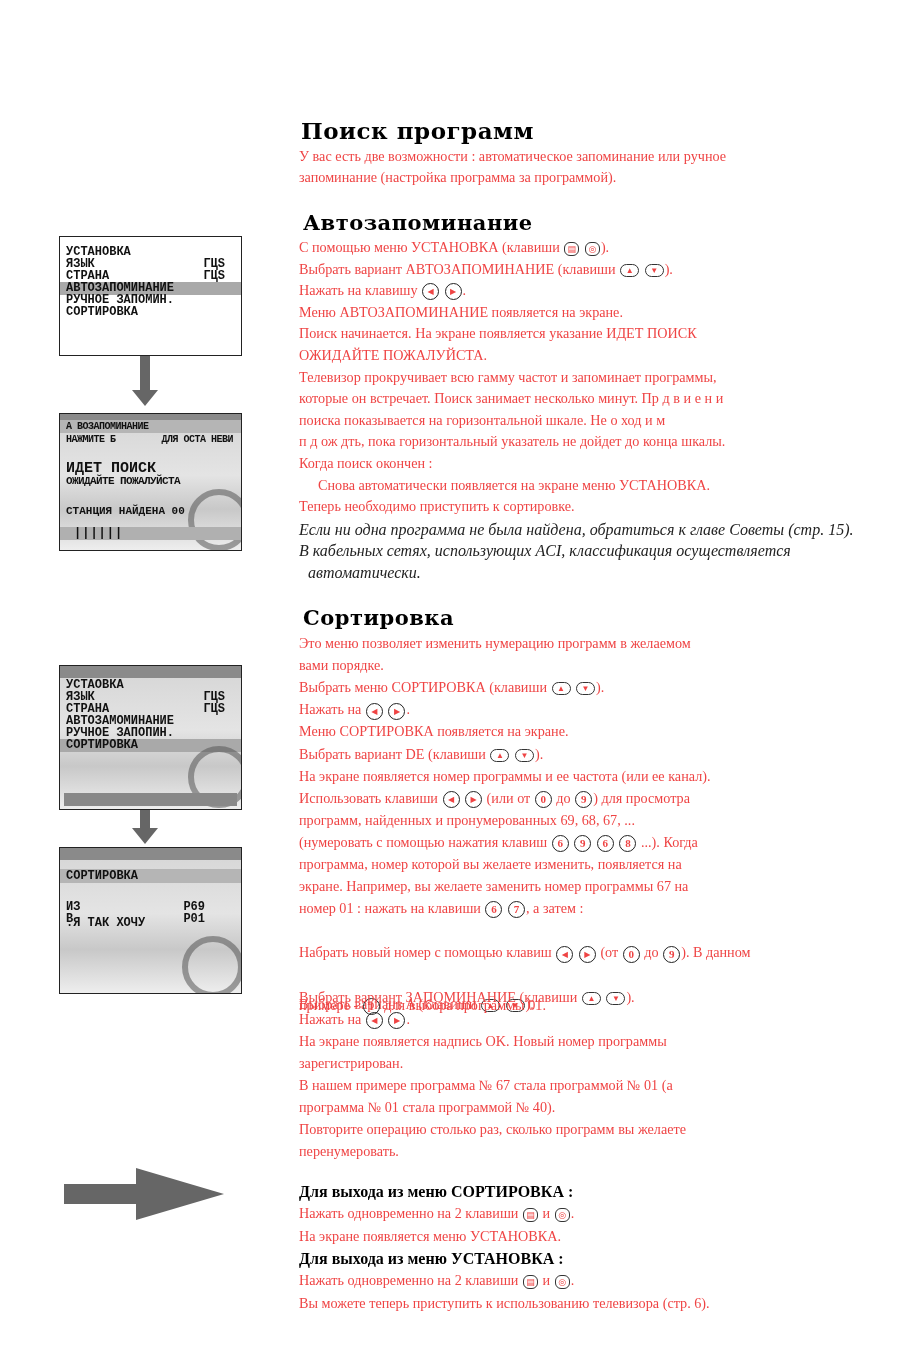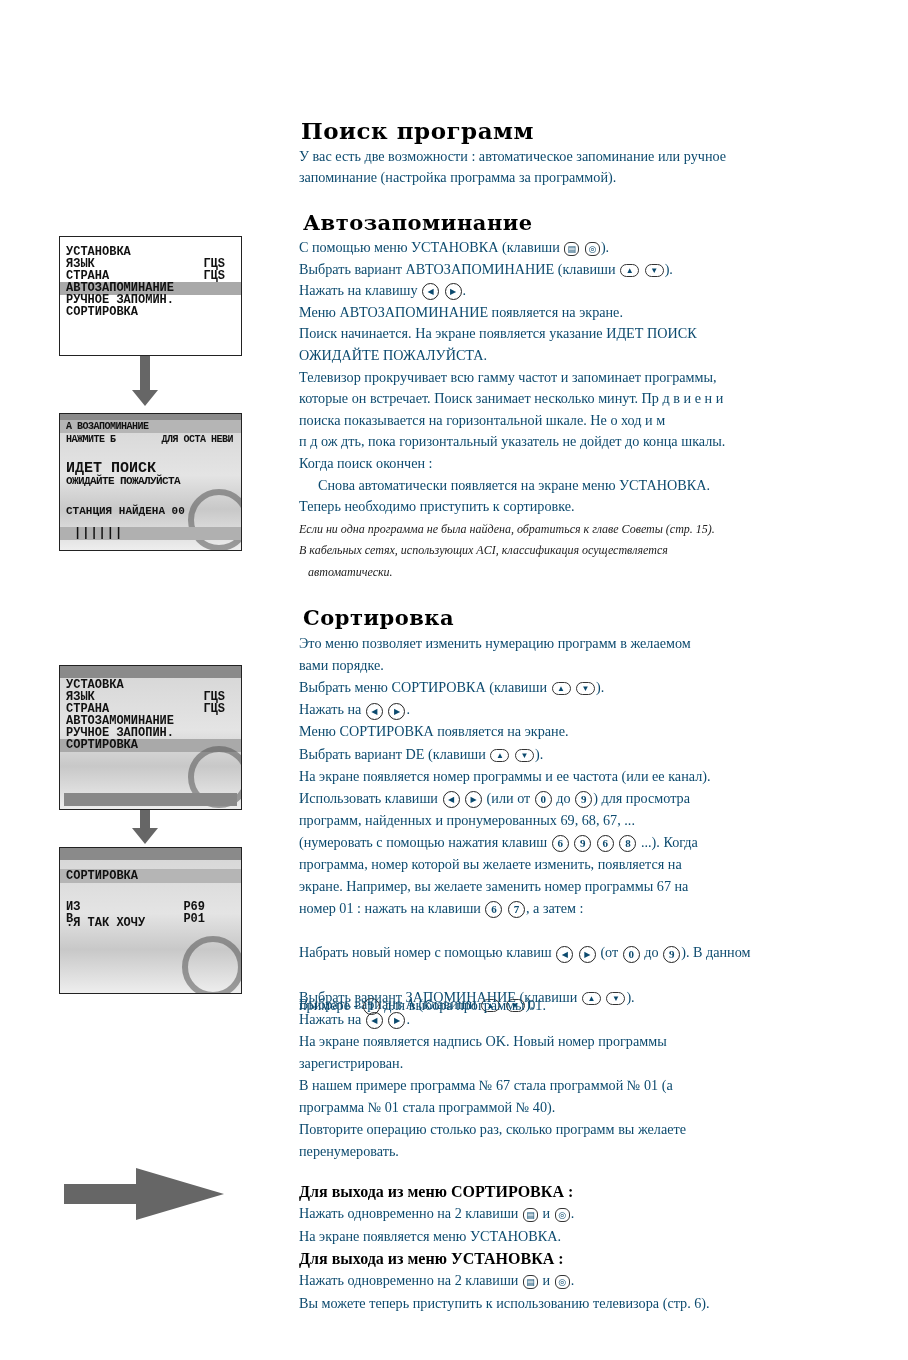--- a/index.html
+++ b/index.html
@@ -2,22 +2,22 @@
 <html><head>
 <meta charset="utf-8">
 <style>
   html, body { margin:0; padding:0; background:#fff; }
   body { width:908px; height:1360px; position:relative; overflow:hidden;
          font-family:"Liberation Serif", "DejaVu Serif", serif; color:#111; }
   h1 { position:absolute; left:301px; margin:0; font-size:23px; font-weight:bold;
        font-family:"DejaVu Serif", serif; letter-spacing:0.5px; color:#000; }
   h2 { position:absolute; left:303px; margin:0; font-size:21px; font-weight:bold;
        font-family:"DejaVu Serif", serif; letter-spacing:0.5px; color:#000; }
-  .line { position:absolute; left:299px; font-size:14.2px; line-height:21px; white-space:nowrap; color:#0c4a6e; }
-  .ital { font-style:italic; font-size:12px; color:#222; }
+  .line { position:absolute; left:299px; font-size:14.2px; line-height:21px; white-space:nowrap; color:#ef4444; }
+  .ital { font-style:italic; font-size:16px; color:#222; }
   .boldline { font-weight:bold; font-size:16px; color:#000; }
   .key { display:inline-block; width:13px; height:12px; border:1px solid #333; border-radius:6px;
          font-size:9px; line-height:12px; text-align:center; vertical-align:middle; margin:0 1px; }
   .circ { display:inline-block; width:15px; height:15px; border:1.3px solid #222; border-radius:50%;
           font-size:11px; line-height:15px; text-align:center; vertical-align:middle; margin:0 1px; font-weight:bold; }
   .oval { display:inline-block; width:17px; height:11px; border:1px solid #333; border-radius:7px;
           font-size:8px; line-height:11px; text-align:center; vertical-align:middle; margin:0 1px; }
   .screen { position:absolute; left:59px; width:181px; border:1.5px solid #222; overflow:hidden;
             font-family:Liberation Mono, monospace; font-weight:bold; font-size:12px; color:#111; }
   .screen.white { background:#fff; }

